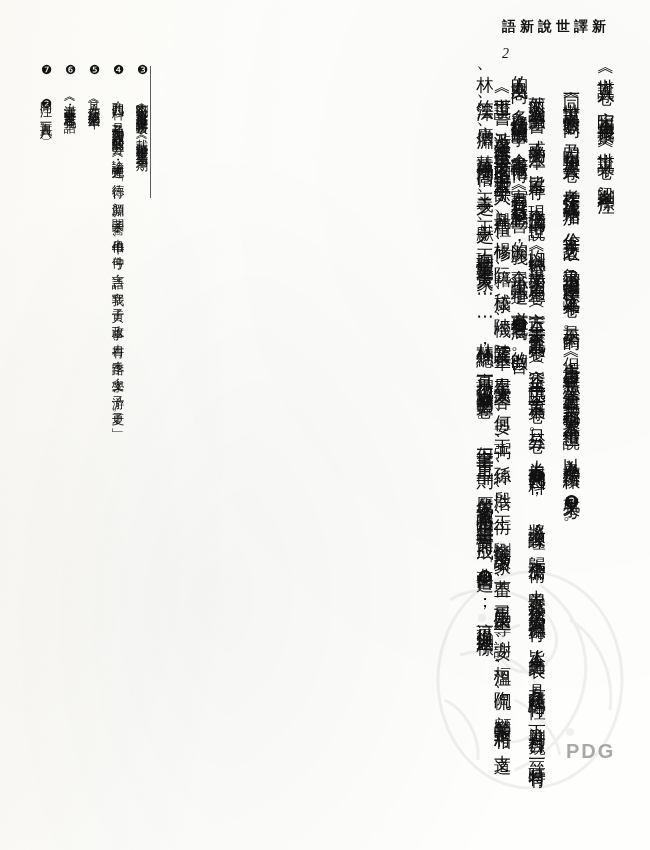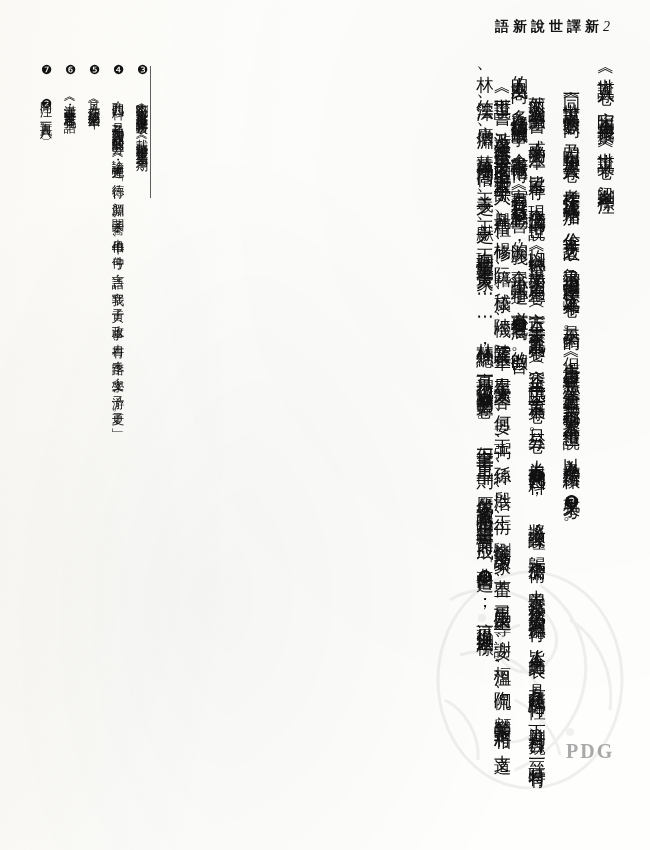--- a/index.html
+++ b/index.html
@@ -30,22 +30,23 @@
       linear-gradient(95deg, rgba(250,249,245,0.9) 0%, rgba(255,255,255,0) 40%);
     mix-blend-mode: multiply;
   }
 
   
   #header {
     position: absolute;
     top: 18px;
     right: 40px;
     display: flex;
-    flex-direction: row;
+    flex-direction: column;
     align-items: baseline;
+    gap: 10px;
     padding-left: 12px;
   }
   #header .head-title {
     font-size: 14px;
     letter-spacing: 4px;
     color: #141414;
     font-weight: 600;
     font-family: "DejaVu Serif", "Liberation Serif", serif;
   }
   #header .head-page {
@@ -126,21 +127,21 @@
     pointer-events: none;
   }
   #pdg-mark {
     position: absolute;
     left: 566px;
     top: 740px;
     font-size: 20px;
     letter-spacing: 2px;
     color: #8d8d8d;
     opacity: .75;
-    font-family: Liberation Serif, serif;
+    font-family: Liberation Sans, sans-serif;
     font-weight: 700;
   }
 </style>
 </head>
 <body>
 
 <div id="page">
 
   <div id="paper-texture"></div>
 

